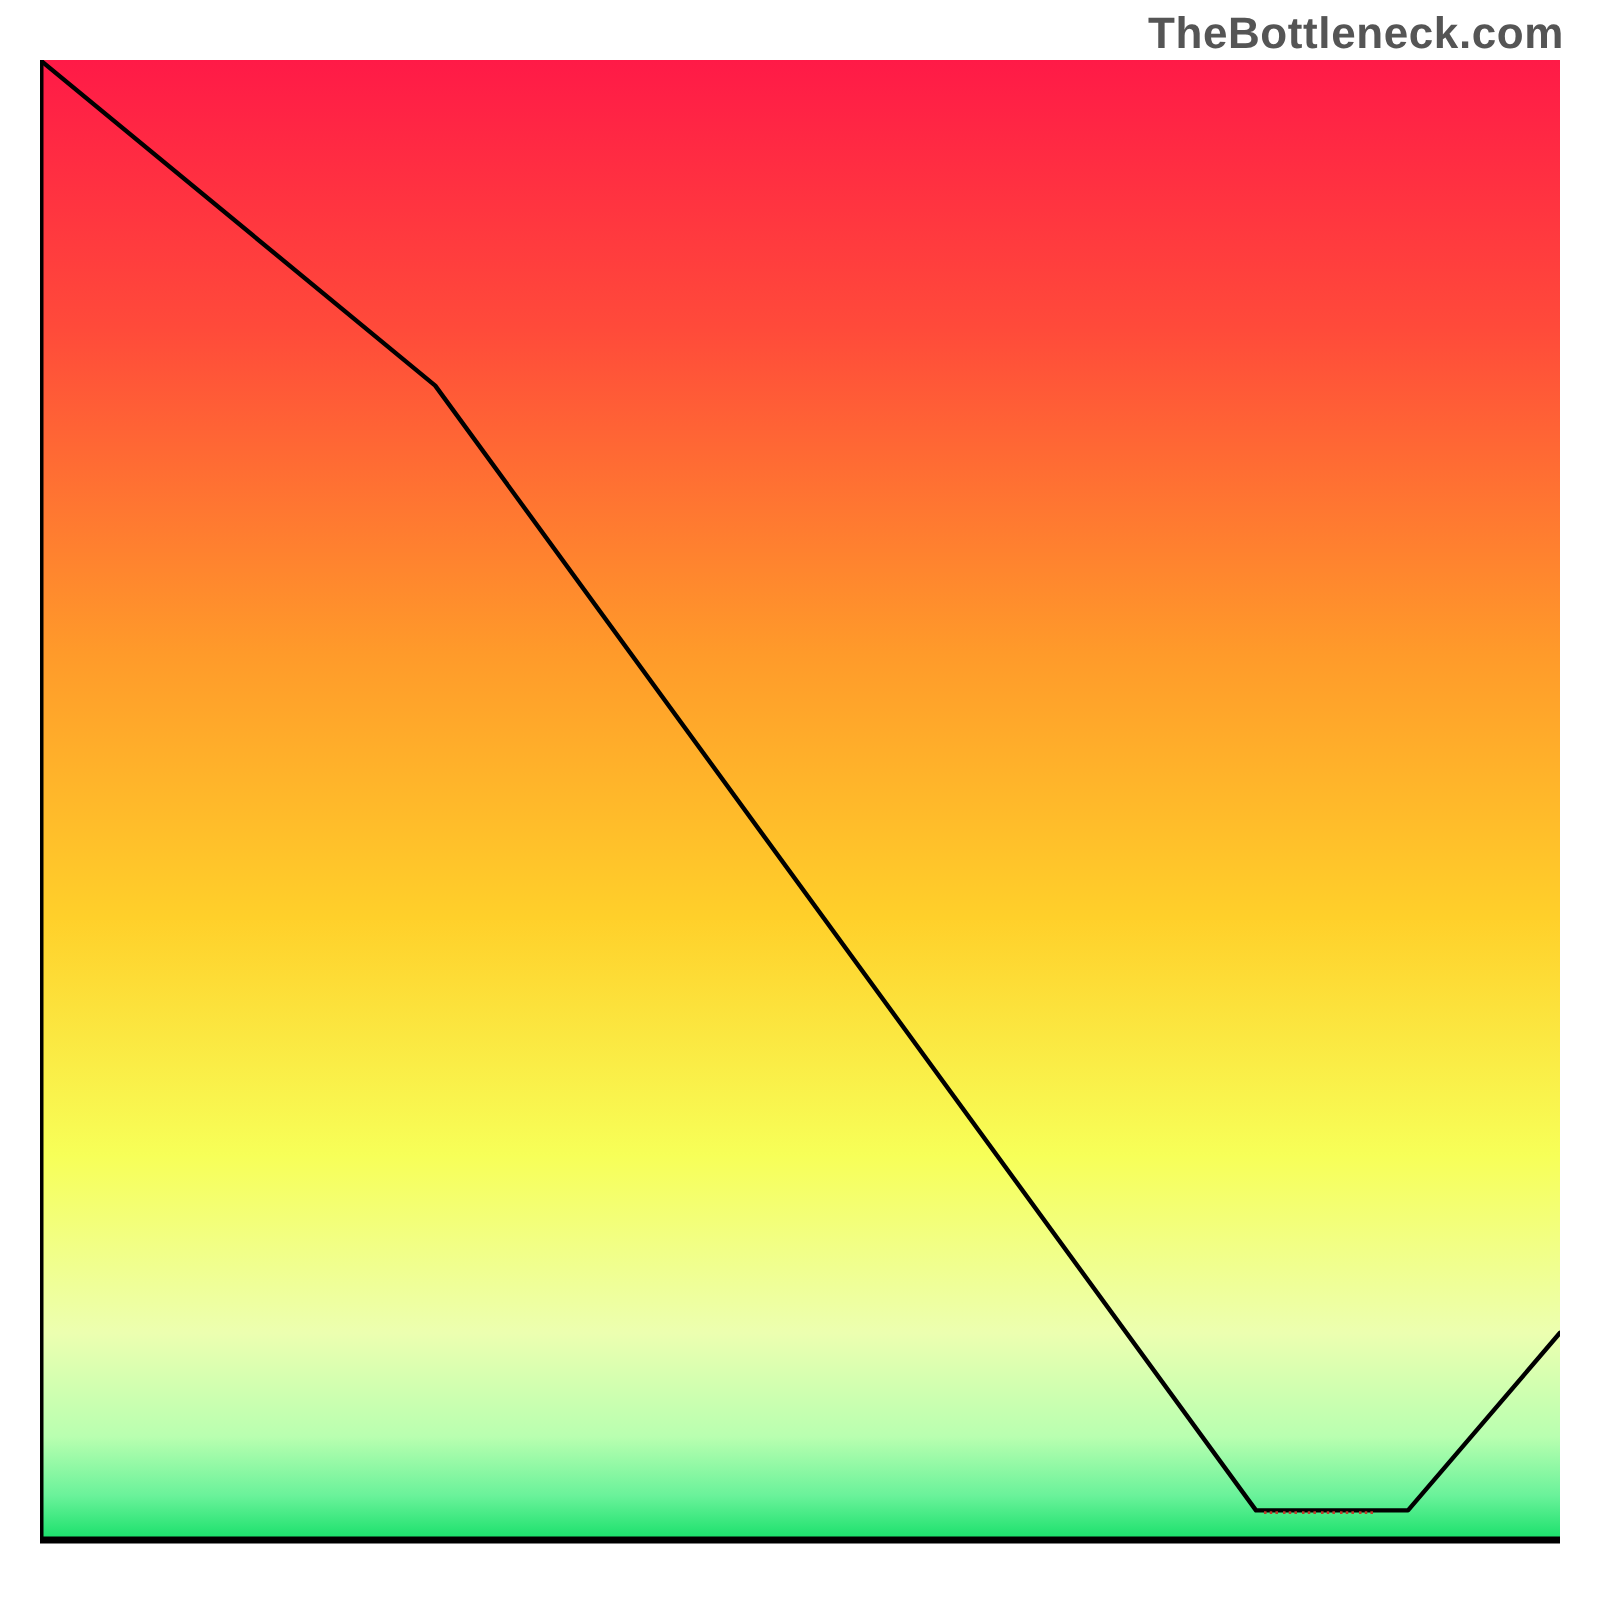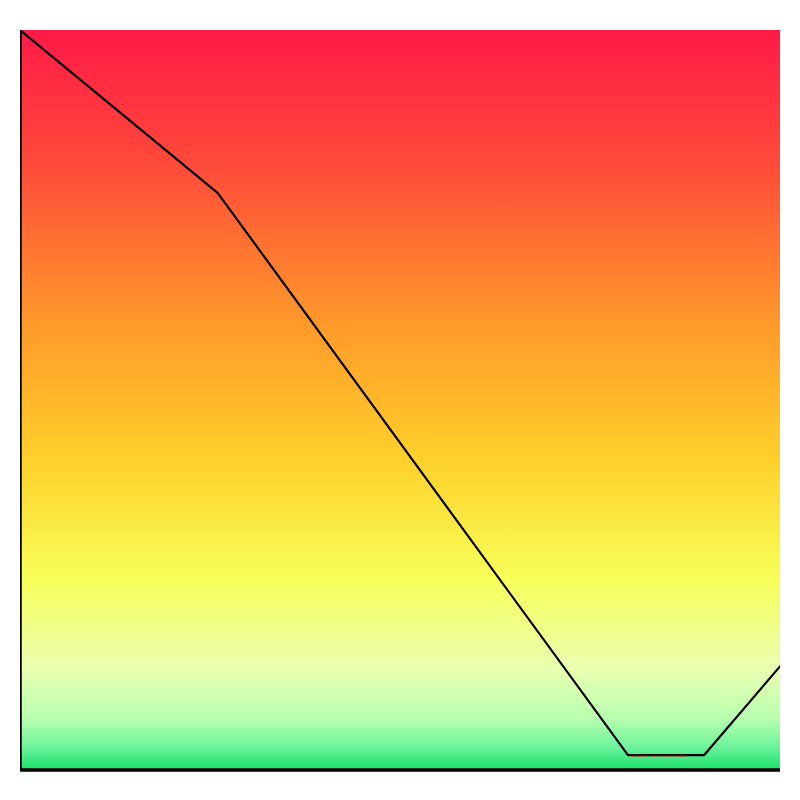--- a/index.html
+++ b/index.html
@@ -57,20 +57,21 @@
     color: #c03a2b;
     background: rgba(255,255,255,0);
     white-space: nowrap;
     pointer-events: none;
   }
 </style>
 </head>
 <body>
 <div class="container">
 
+  <div class="watermark">TheBottleneck.com</div>
 
   <div class="plot-area">
     <svg id="chart-svg" width="760" height="760" viewBox="0 0 760 760">
       <defs>
         <linearGradient id="bg-grad" x1="0" y1="0" x2="0" y2="1">
           <stop offset="0%" stop-color="#ff1a47"></stop>
           <stop offset="18%" stop-color="#ff4a3a"></stop>
           <stop offset="40%" stop-color="#ff9a2a"></stop>
           <stop offset="58%" stop-color="#ffd02a"></stop>
           <stop offset="74%" stop-color="#f7ff58"></stop>

